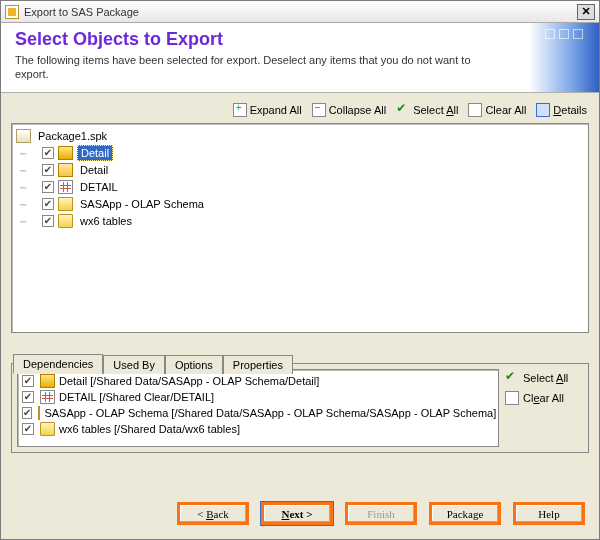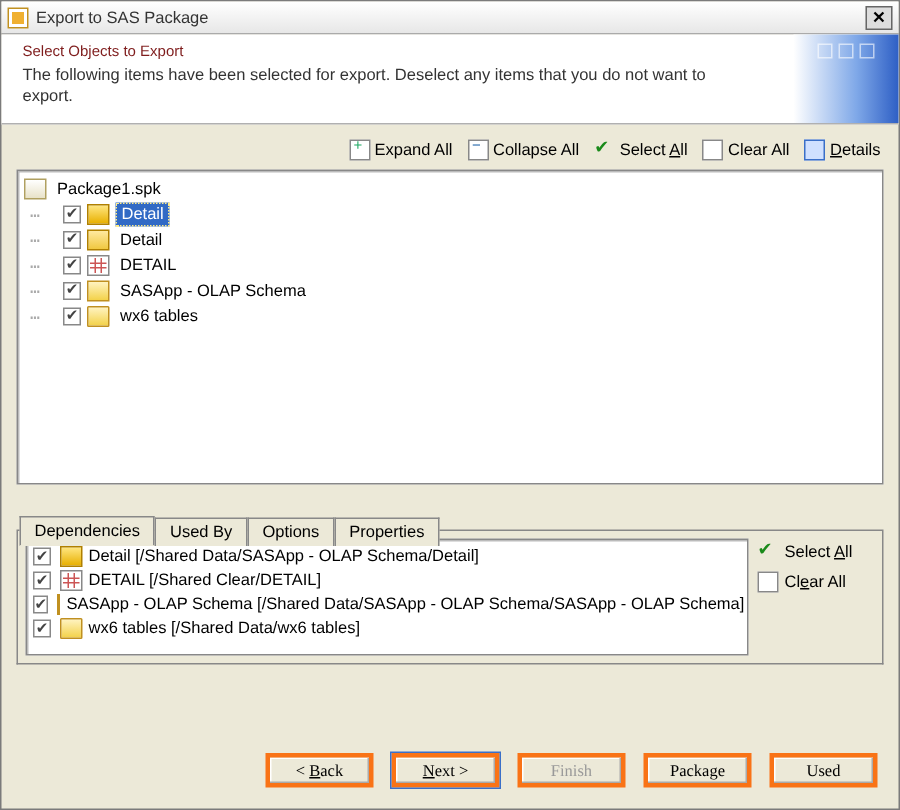--- a/index.html
+++ b/index.html
@@ -27,21 +27,21 @@
     width:18px; height:16px; border:1px solid #666; background:#ddd;
     display:flex; align-items:center; justify-content:center; font-weight:bold; font-size:11px;
     cursor:pointer;
   }
   .header {
     position:relative;
     padding: 6px 14px 10px 14px;
     background: #fff;
     border-bottom: 1px solid #b0b0b0;
   }
-  .header h1 { margin:0 0 3px 0; font-size:10px; font-weight:normal; color:#7f1d1d;}
+  .header h1 { margin:0 0 3px 0; font-size:18px; font-weight:bold; color:#6d28d9;}
   .header p { margin:0; color:#333; max-width: 470px; line-height:1.3;}
   .header .grad {
     position:absolute; right:0; top:0; bottom:0; width:70px;
     background: linear-gradient(to right, #fff 0%, #7fa8e8 60%, #2e5fc5 100%);
   }
   .header .sq { position:absolute; top:6px; display:inline-block; width:10px; height:10px; border:1px solid rgba(255,255,255,0.6);}
   .header .sq1{right:44px;} .header .sq2{right:30px;} .header .sq3{right:16px;}
   .body { flex:1; padding: 8px 10px 10px 10px; display:flex; flex-direction:column; }
   .toolbar { display:flex; justify-content:flex-end; gap:10px; padding: 2px 2px 6px 2px;}
   .tbtn { display:inline-flex; align-items:center; gap:3px; color:#000; cursor:pointer;}
@@ -81,21 +81,21 @@
   .tab.active { background:#ece9d8; border-bottom:1px solid #ece9d8; z-index:2; font-weight:normal;}
   .depspanel { border:1px solid #888; border-top:none; background:#ece9d8; padding:5px; display:flex; gap:6px;}
   .depslist { flex:1; background:#fff; border:1px solid #888; box-shadow: inset 1px 1px 0 #bbb; padding:3px 4px; height:78px; overflow:auto;}
   .depslist .row{display:flex;align-items:center;height:16px;white-space:nowrap;}
   .depslist .cb{width:12px;height:12px;border:1px solid #888;margin-right:6px;display:inline-flex;align-items:center;justify-content:center;font-size:10px;color:#444;}
   .depslist .cb.chk::before{content:"✔";}
   .depsside{width:78px;display:flex;flex-direction:column;gap:6px;padding-top:2px;}
   .sidebtn{display:flex;align-items:center;gap:4px;cursor:pointer;}
   .footer { padding: 12px 14px 14px 0; display:flex; justify-content:flex-end; gap:12px;}
   .btn { min-width:72px; height:23px; border:3px solid #f97316; background:#ece9d8; box-shadow: inset -1px -1px 0 #aaa, inset 1px 1px 0 #fff; cursor:pointer; font:11px Tahoma; padding:0 8px;}
-  .btn.default{ outline:1px solid #3a6fc8; }
+  .btn.default{ outline:1px solid #3a6fc8;font-weight:bold; }
   .btn:disabled{ color:#999; cursor:default;}
   .u { text-decoration: underline; }
 </style>
 </head>
 <body>
 
 <div class="window">
 
   <div class="titlebar">
     <span class="ticon"></span>
@@ -218,16 +218,16 @@
       </div>
     </div>
 
   </div>
 
   <div class="footer">
     <button class="btn"><span>&lt; </span><span class="u">B</span><span>ack</span></button>
     <button class="btn default"><span class="u">N</span><span>ext &gt;</span></button>
     <button class="btn" disabled="">Finish</button>
     <button class="btn">Package</button>
-    <button class="btn">Used</button>
+    <button class="btn">Help</button>
   </div>
 
 </div>
 
 </body></html>

